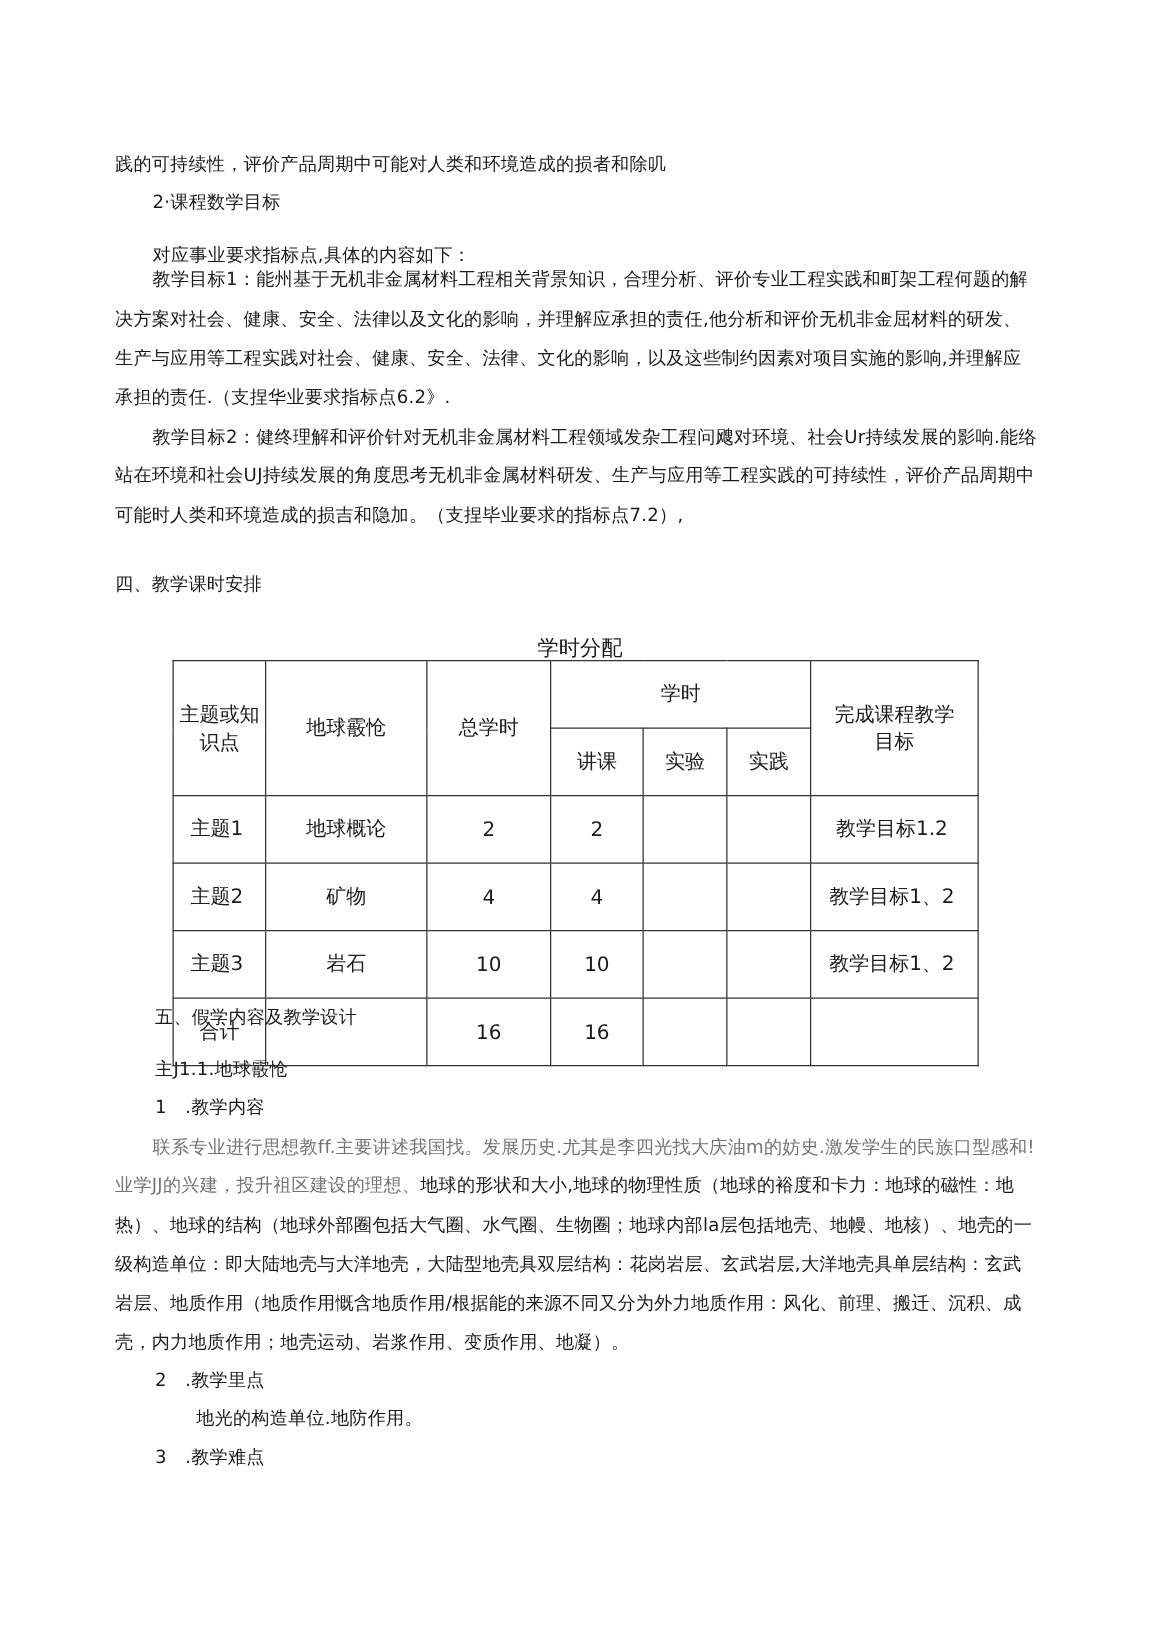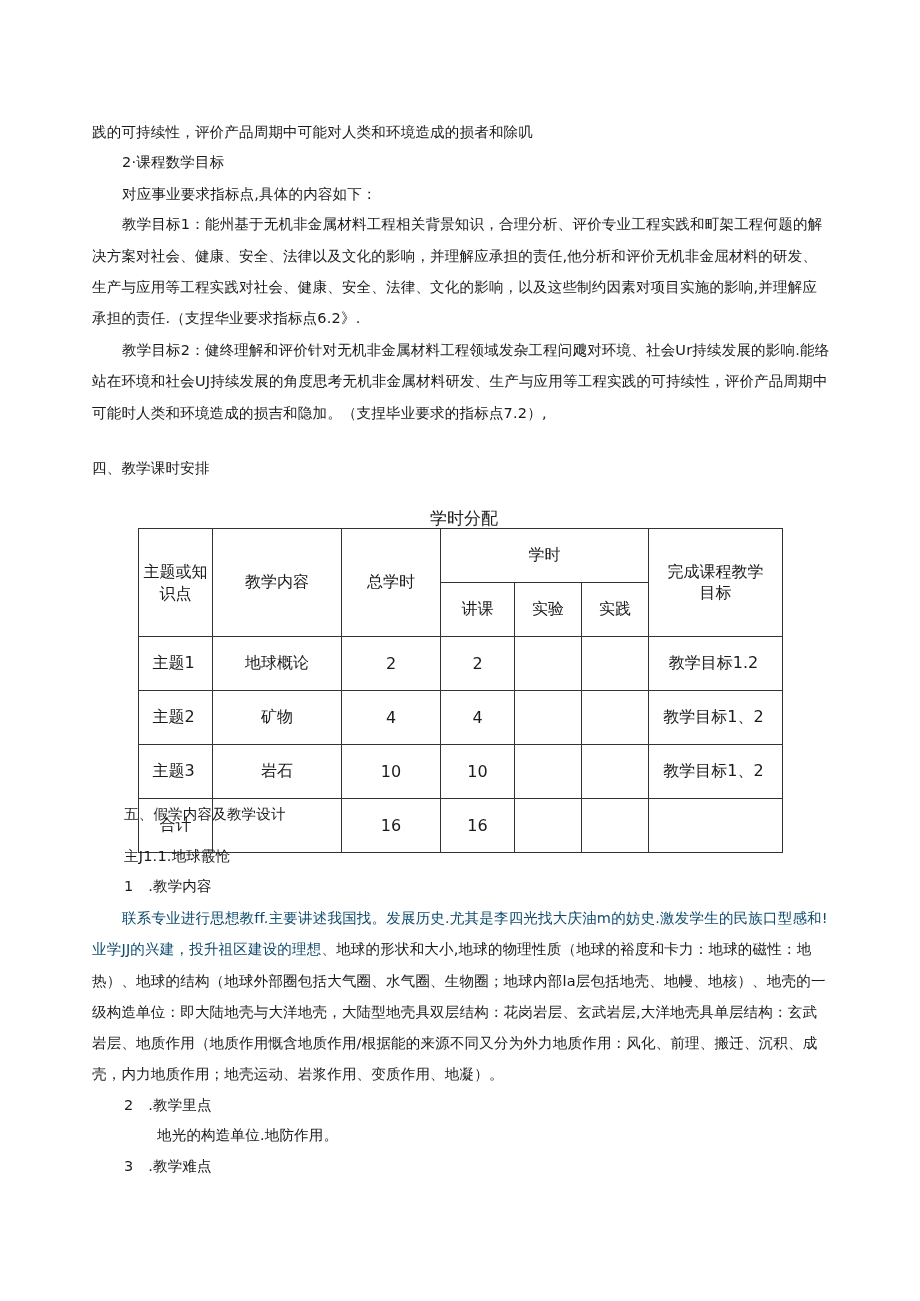--- a/index.html
+++ b/index.html
@@ -1,32 +1,32 @@
 <!DOCTYPE html>
 <html><head>
 <meta charset="utf-8">
 <style>
   html, body { margin: 0; padding: 0; background: #ffffff; }
   body { width: 920px; height: 1301px; position: relative; overflow: hidden;
          font-family: "DejaVu Sans", "Liberation Sans", sans-serif; color: #1a1a1a; font-size: 14.5px; }
   .line { position: absolute; white-space: nowrap; line-height: 20px; letter-spacing: 0.2px; }
-  .red { color: #0c4a6e; }
+  .red { color: #737373; }
   table.hours { position: absolute; left: 138px; top: 528px; border-collapse: collapse;
                 font-size: 16px; table-layout: fixed; }
   table.hours td { border: 1px solid #333; text-align: center; vertical-align: middle; padding: 16px; }
   .caption { position: absolute; top: 507px; left: 430px; font-size: 17px; }
   td.left { text-align: left; padding-left: 12px !important; }
 </style>
 </head>
 <body>
 
 <div>
   <div class="line" style="left:92px;top:122px;">践的可持续性，评价产品周期中可能对人类和环境造成的损者和除叽</div>
   <div class="line" style="left:122px;top:152px;text-align:right;">2·课程数学目标</div>
-  <div class="line" style="left:122px;top:184px;">对应事业要求指标点,具体的内容如下：</div>
+  <div class="line" style="left:122px;top:195px;">对应事业要求指标点,具体的内容如下：</div>
 
   <div class="line" style="left:122px;top:214px;">教学目标1：能州基于无机非金属材料工程相关背景知识，合理分析、评价专业工程实践和町架工程何题的解</div>
   <div class="line" style="left:92px;top:246px;">决方案对社会、健康、安全、法律以及文化的影响，并理解应承担的责任,他分析和评价无机非金屈材料的研发、</div>
   <div class="line" style="left:92px;top:277px;">生产与应用等工程实践对社会、健康、安全、法律、文化的影响，以及这些制约因素对项目实施的影响,并理解应</div>
   <div class="line" style="left:92px;top:308px;">承担的责任.（支捏华业要求指标点6.2》.</div>
 
   <div class="line" style="left:122px;top:340px;">教学目标2：健终理解和评价针对无机非金属材料工程领域发杂工程问飕对环境、社会Ur持续发展的影响.能络</div>
   <div class="line" style="left:92px;top:371px;">站在环境和社会UJ持续发展的角度思考无机非金属材料研发、生产与应用等工程实践的可持续性，评价产品周期中</div>
   <div class="line" style="left:92px;top:403px;">可能时人类和环境造成的损吉和隐加。（支捏毕业要求的指标点7.2）,</div>
 
@@ -39,21 +39,21 @@
         <col style="width:129px">
         <col style="width:99px">
       <col style="width:74px">
         <col style="width:67px">
         <col style="width:67px">
         <col style="width:134px">
     </colgroup>
     <tbody>
         <tr style="height:40px">
       <td rowspan="2" style="line-height:22px;padding:0 4px;">主题或知识点</td>
-      <td rowspan="2">教学内容</td>
+      <td rowspan="2">地球霰怆</td>
       <td rowspan="2">总学时</td>
       <td colspan="3">学时</td>
       <td rowspan="2">完成课程教学目标</td>
     </tr>
     <tr style="height:36px">
       <td>讲课</td>
       <td>实验</td>
       <td>实践</td>
     </tr>
     <tr style="height:45px">

